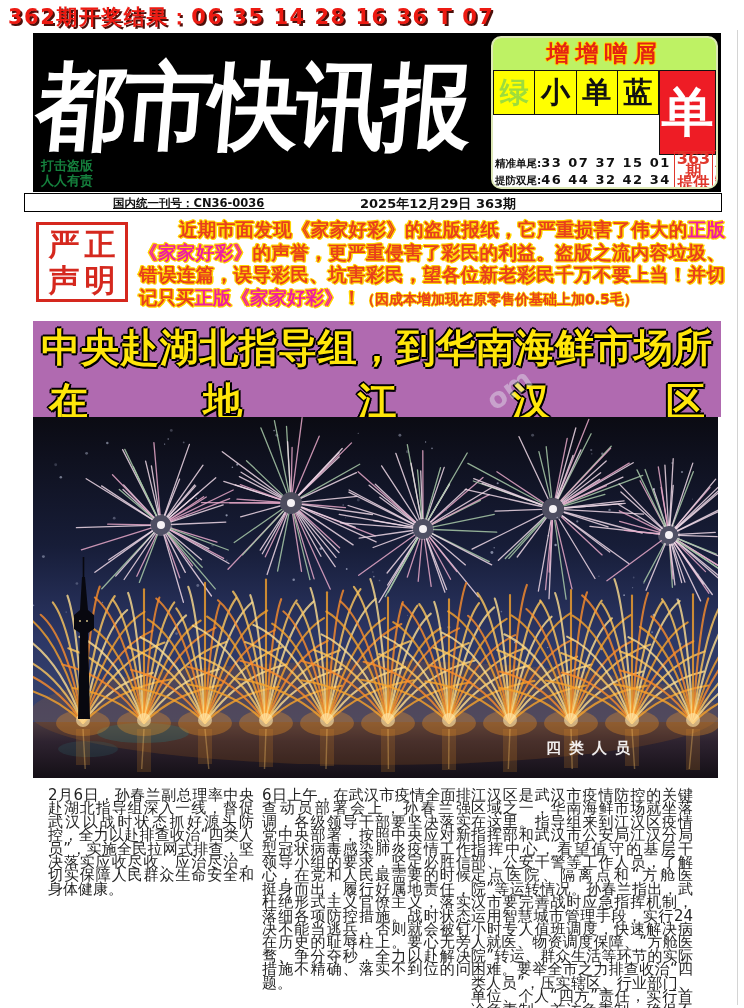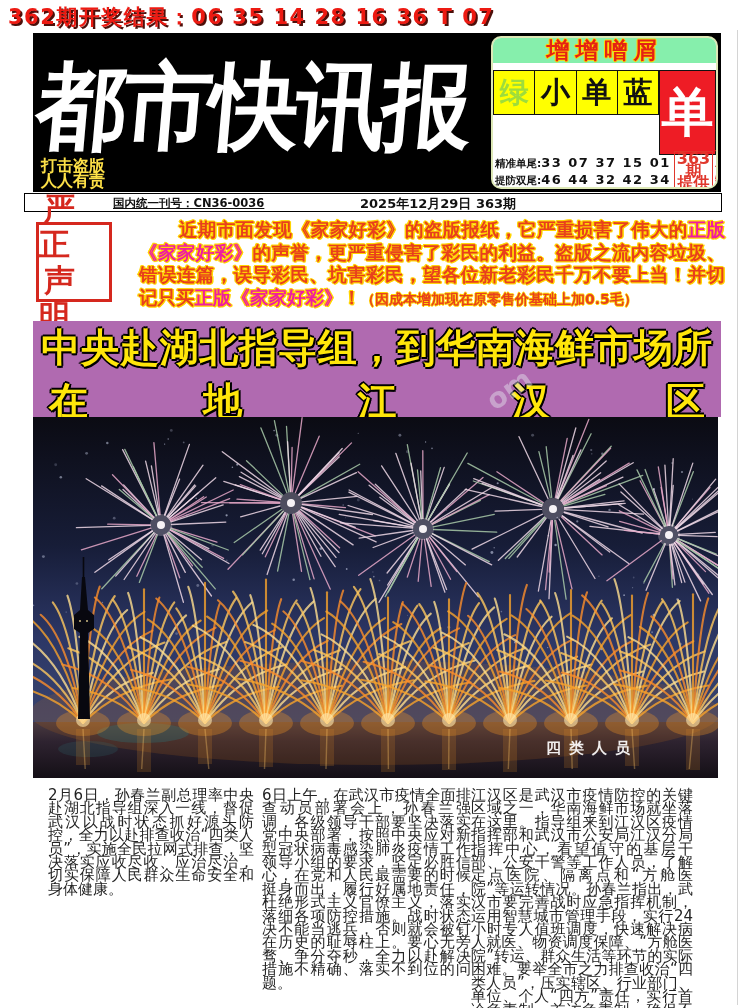--- a/index.html
+++ b/index.html
@@ -8,27 +8,27 @@
 
   
   .banner{position:absolute;left:8px;top:3px;font-size:21px;font-weight:900;color:#ed1a12;
           letter-spacing:1.5px;text-shadow:2px 2px 0 #4d0f0a;white-space:nowrap;}
 
   
   .masthead{position:absolute;left:33px;top:33px;width:688px;height:159px;background:#000;}
   .paper-title{position:absolute;left:4px;top:-2px;width:480px;color:#fff;font-size:94px;
                font-weight:900;white-space:nowrap;line-height:152px;
                transform:skewX(-5deg) scaleX(.95);transform-origin:left center;letter-spacing:-3px;}
-  .slogan{position:absolute;left:8px;bottom:4px;color:#fde047;font-size:16px;font-weight:900;line-height:15px;}
+  .slogan{position:absolute;left:8px;bottom:4px;color:#15803d;font-size:13px;font-weight:900;line-height:15px;}
 
   
   .predbox{position:absolute;left:491px;top:36px;width:227px;height:153px;border-radius:10px;
            overflow:hidden;box-sizing:border-box;border:2px solid #dde8b6;background:#fff;}
-  .pb-header{position:absolute;left:0;top:0;width:100%;height:25px;background:#86efac;
-             display:flex;align-items:center;justify-content:center;}
+  .pb-header{position:absolute;left:0;top:0;width:100%;height:32px;background:#bef264;
+             display:flex;align-items:flex-start;justify-content:center;}
   .pb-header span{font-size:23px;font-weight:900;color:#e42313;letter-spacing:6px;
              font-family:"DejaVu Serif","Liberation Serif",serif;
              text-shadow:-1px 0 #ffd900,1px 0 #ffd900,0 -1px #ffd900,0 1px #ffd900;}
   .pb-cells{position:absolute;left:0;top:32px;width:166px;height:45px;display:flex;}
   .pb-cell{flex:1;background:#ffff00;border:1px solid #111;border-right:none;
            display:flex;align-items:center;justify-content:center;font-size:29px;font-weight:900;color:#111;}
   .pb-cell:last-child{border-right:1px solid #111;}
   .pb-cell.green{color:#9edd3c;}
   .pb-red{position:absolute;left:166px;top:32px;width:57px;height:85px;background:#ee1c25;
           border:1px solid #111;box-sizing:border-box;display:flex;align-items:center;justify-content:center;}
@@ -47,21 +47,21 @@
             padding:1px 2px;margin:0 2px 0 3px;text-align:center;}
   .pb-tip{color:#e0372c;font-size:13px;font-weight:900;line-height:15px;}
 
   
   .infobar{position:absolute;left:24px;top:193px;width:698px;height:19px;border:1px solid #000;
            background:#fff;box-sizing:border-box;}
   .issn{position:absolute;left:88px;top:2px;font-size:11.5px;font-weight:900;color:#111;text-decoration:underline;}
   .pubdate{position:absolute;left:335px;top:1px;font-size:13px;font-weight:700;color:#111;}
 
   
-  .stm-box{position:absolute;left:36px;top:222px;width:76px;height:80px;border:3px solid #d5281e;
+  .stm-box{position:absolute;left:36px;top:222px;width:92px;height:80px;border:3px solid #d5281e;
            box-sizing:border-box;display:flex;flex-direction:column;align-items:center;justify-content:center;}
   .stm-box div{font-size:31px;font-weight:900;color:#d5281e;line-height:36px;letter-spacing:5px;text-indent:5px;}
   .stm-text{position:absolute;left:139px;top:219px;width:586px;font-size:18.5px;font-weight:900;
             line-height:22.6px;color:#e8401c;text-indent:40px;text-align:justify;
             text-shadow:-1.4px 0 #ffd400,1.4px 0 #ffd400,0 -1.4px #ffd400,0 1.4px #ffd400,1px 1px #ffd400,-1px -1px #ffd400;}
   .stm-text .mag{color:#ef1da0;}
   .stm-text .note{font-size:14px;text-shadow:-.8px 0 #ffd400,.8px 0 #ffd400,0 -.8px #ffd400,0 .8px #ffd400;margin-top:42px;}
 
   
   .headline{position:absolute;left:33px;top:321px;width:688px;height:96px;background:#b06ab0;overflow:hidden;}

